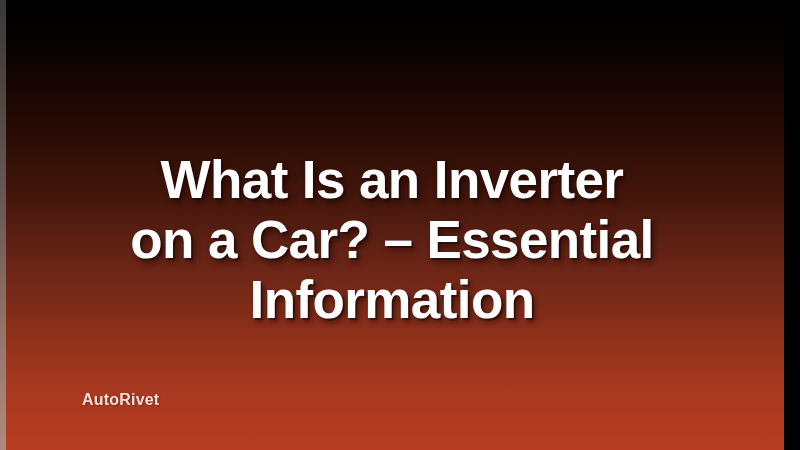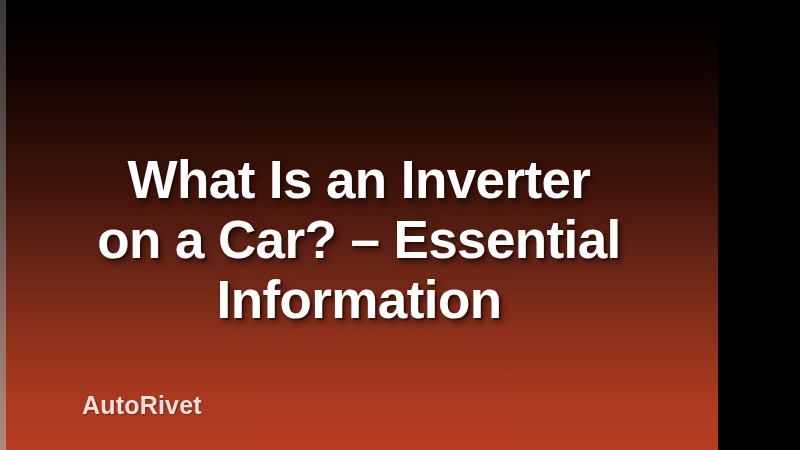--- a/index.html
+++ b/index.html
@@ -4,21 +4,21 @@
 <title>AutoRivet Title Card</title>
 <style>
   html, body {
     margin: 0;
     padding: 0;
     background: #000;
   }
 
   #card {
     position: relative;
-    width: 718px;
+    width: 784px;
     height: 450px;
     overflow: hidden;
     font-family: "Liberation Sans", "DejaVu Sans", sans-serif;
     
     background:
       linear-gradient(
         to bottom,
         #000000 0%,
         #050100 8%,
         #150502 18%,
@@ -81,21 +81,21 @@
       3px 4px 6px rgba(20, 4, 1, 0.55);
     white-space: pre-line;
   }
 
   
   #brand {
     position: absolute;
     left: 82px;
     top: 391px;
     color: #f3dfd9;
-    font-size: 25px;
+    font-size: 16px;
     font-weight: bold;
     letter-spacing: 0.2px;
     text-shadow: 1px 1px 2px rgba(40, 10, 4, 0.4);
   }
 </style>
 </head>
 <body>
 
 <div id="card">
 

